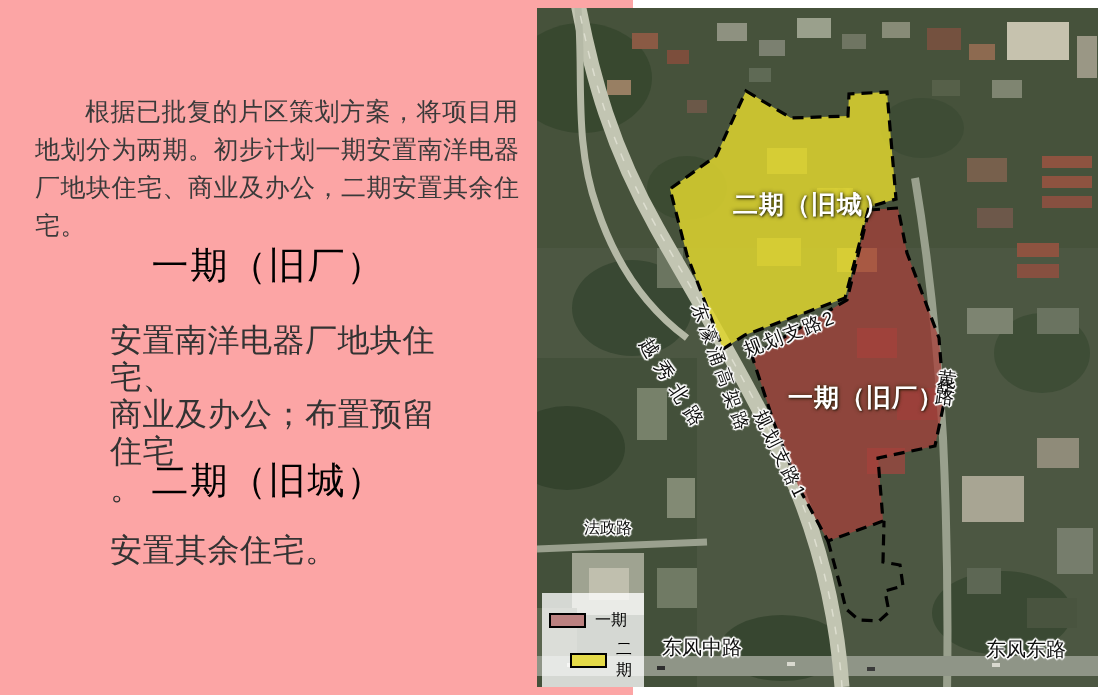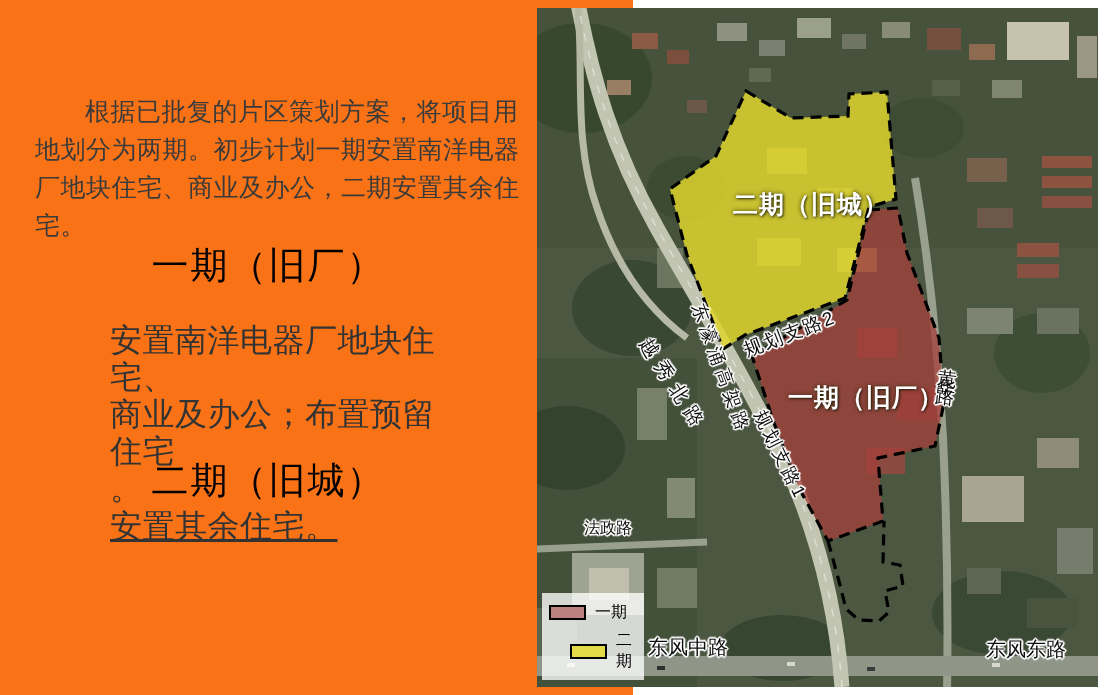--- a/index.html
+++ b/index.html
@@ -1,74 +1,74 @@
 <!DOCTYPE html>
 <html><head>
 <meta charset="utf-8">
 <style>
   * { margin:0; padding:0; box-sizing:border-box; }
   html,body { background:#ffffff; }
   body { font-family:"Liberation Sans","DejaVu Sans",sans-serif; }
   .page { position:relative; width:1116px; height:695px; background:#ffffff; overflow:hidden; }
 
   
-  .left-panel { position:absolute; left:0; top:0; width:633px; height:695px; background:#f97316; }
+  .left-panel { position:absolute; left:0; top:0; width:633px; height:695px; background:#fca5a5; }
   .intro {
     position:absolute; left:35px; top:92px; width:500px;
     font-size:25px; line-height:38px; color:#3a3a3a;
     text-indent:2em; letter-spacing:0.5px;
   }
   .phase-title {
     position:absolute; left:0; width:537px; text-align:center;
     font-size:37px; font-weight:400; color:#000; letter-spacing:2px;
   }
   .phase-title.p1 { top:241px; }
   .phase-title.p2 { top:456px; }
   .phase-desc {
     position:absolute; left:110px; width:330px;
     font-size:32px; line-height:37px; color:#333;
     white-space:pre-line; letter-spacing:0.5px;
   }
   .phase-desc.p1 { top:322px; }
-  .phase-desc.p2 { top:508px;text-decoration:underline; }
+  .phase-desc.p2 { top:532px; }
 
   
   .map-panel {
     position:absolute; left:537px; top:8px; width:561px; height:679px;
     overflow:hidden; background:#4c5742;
   }
   .map-panel svg { position:absolute; left:0; top:0; }
 
   .map-label {
     position:absolute; white-space:nowrap; color:#0e0e0e;
     text-shadow:-1px -1px 0 #fff, 1px -1px 0 #fff, -1px 1px 0 #fff, 1px 1px 0 #fff,
                 -2px 0 1px #fff, 2px 0 1px #fff, 0 -2px 1px #fff, 0 2px 1px #fff;
   }
   .lbl-yuexiu   { left:118px; top:325px; transform:rotate(57deg);  transform-origin:0 0; font-size:19px; letter-spacing:8px; }
   .lbl-donghao  { left:172px; top:292px; transform:rotate(70deg);  transform-origin:0 0; font-size:18px; letter-spacing:5px; }
   .lbl-guihua2  { left:203px; top:331px; transform:rotate(-21deg); transform-origin:0 0; font-size:19px; letter-spacing:2px; }
   .lbl-guihua1  { left:233px; top:398px; transform:rotate(64deg);  transform-origin:0 0; font-size:18px; letter-spacing:3px; }
   .lbl-huanghua { left:400px; top:346px; writing-mode:vertical-rl; transform:rotate(7deg); transform-origin:top center; font-size:19px; letter-spacing:9px; }
   .lbl-fazheng      { left:47px;  top:510px; font-size:16px; }
-  .lbl-dongfeng-mid { left:111px; top:626px; font-size:20px; }
+  .lbl-dongfeng-mid { left:125px; top:626px; font-size:20px; }
   .lbl-dongfeng-east{ left:449px; top:628px; font-size:20px; }
 
   .zone-label {
     position:absolute; white-space:nowrap; color:#ffffff; font-weight:bold;
     font-size:25px; letter-spacing:1px;
     text-shadow:0 0 4px rgba(40,40,0,.85), 1px 1px 2px rgba(0,0,0,.6);
   }
   .zone-label.p2 { left:196px; top:180px; }
   .zone-label.p1 { left:251px; top:373px; }
 
   .legend {
     position:absolute; left:5px; top:585px; width:102px;
     background:rgba(255,255,255,.78); padding:9px 7px 8px 7px;
   }
-  .legend-row { display:flex; align-items:center; margin-bottom:7px; }
+  .legend-row { display:flex; align-items:center; margin-bottom:7px;margin-top:8px; }
   .legend-row:last-child { margin-bottom:0;padding-left:21px; }
   .legend-swatch { width:37px; height:15px; border:2px solid #000; flex:0 0 auto; }
   .legend-swatch.s1 { background:#bb8180; }
   .legend-swatch.s2 { background:#e4da48; }
   .legend-label { margin-left:9px; font-size:16px; color:#000; }
 </style>
 </head>
 <body>
 
 <div class="page">

